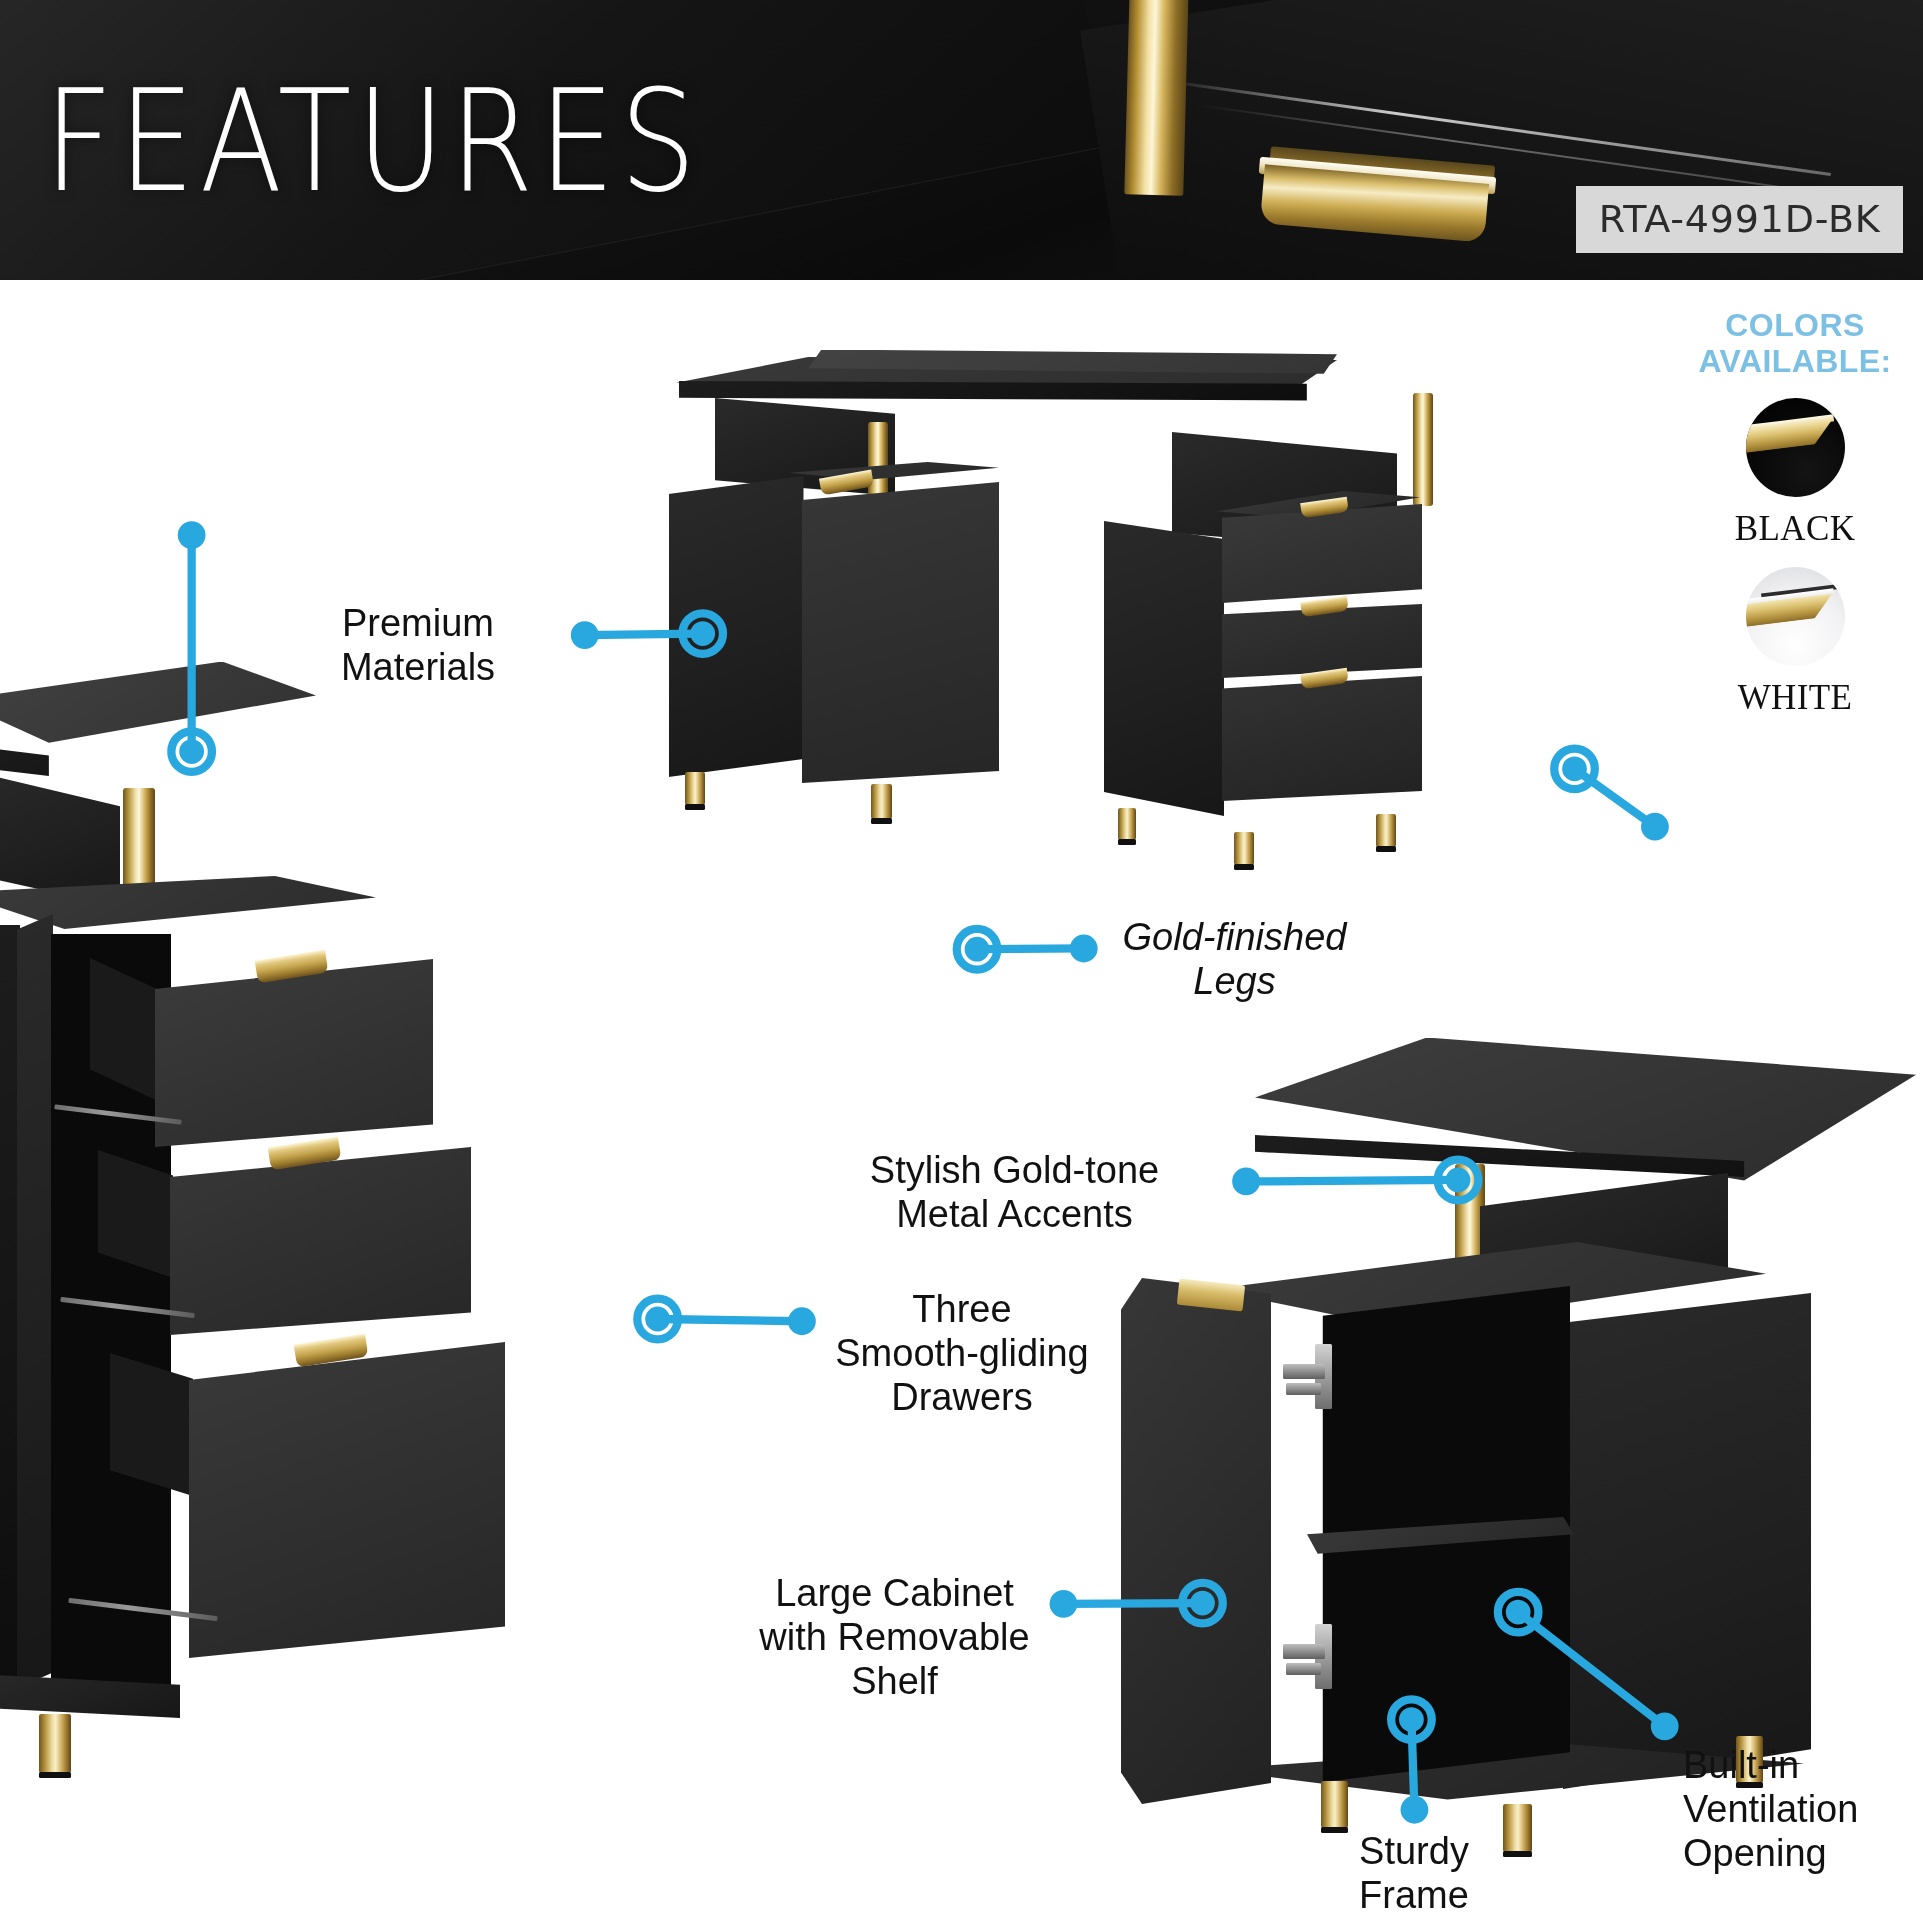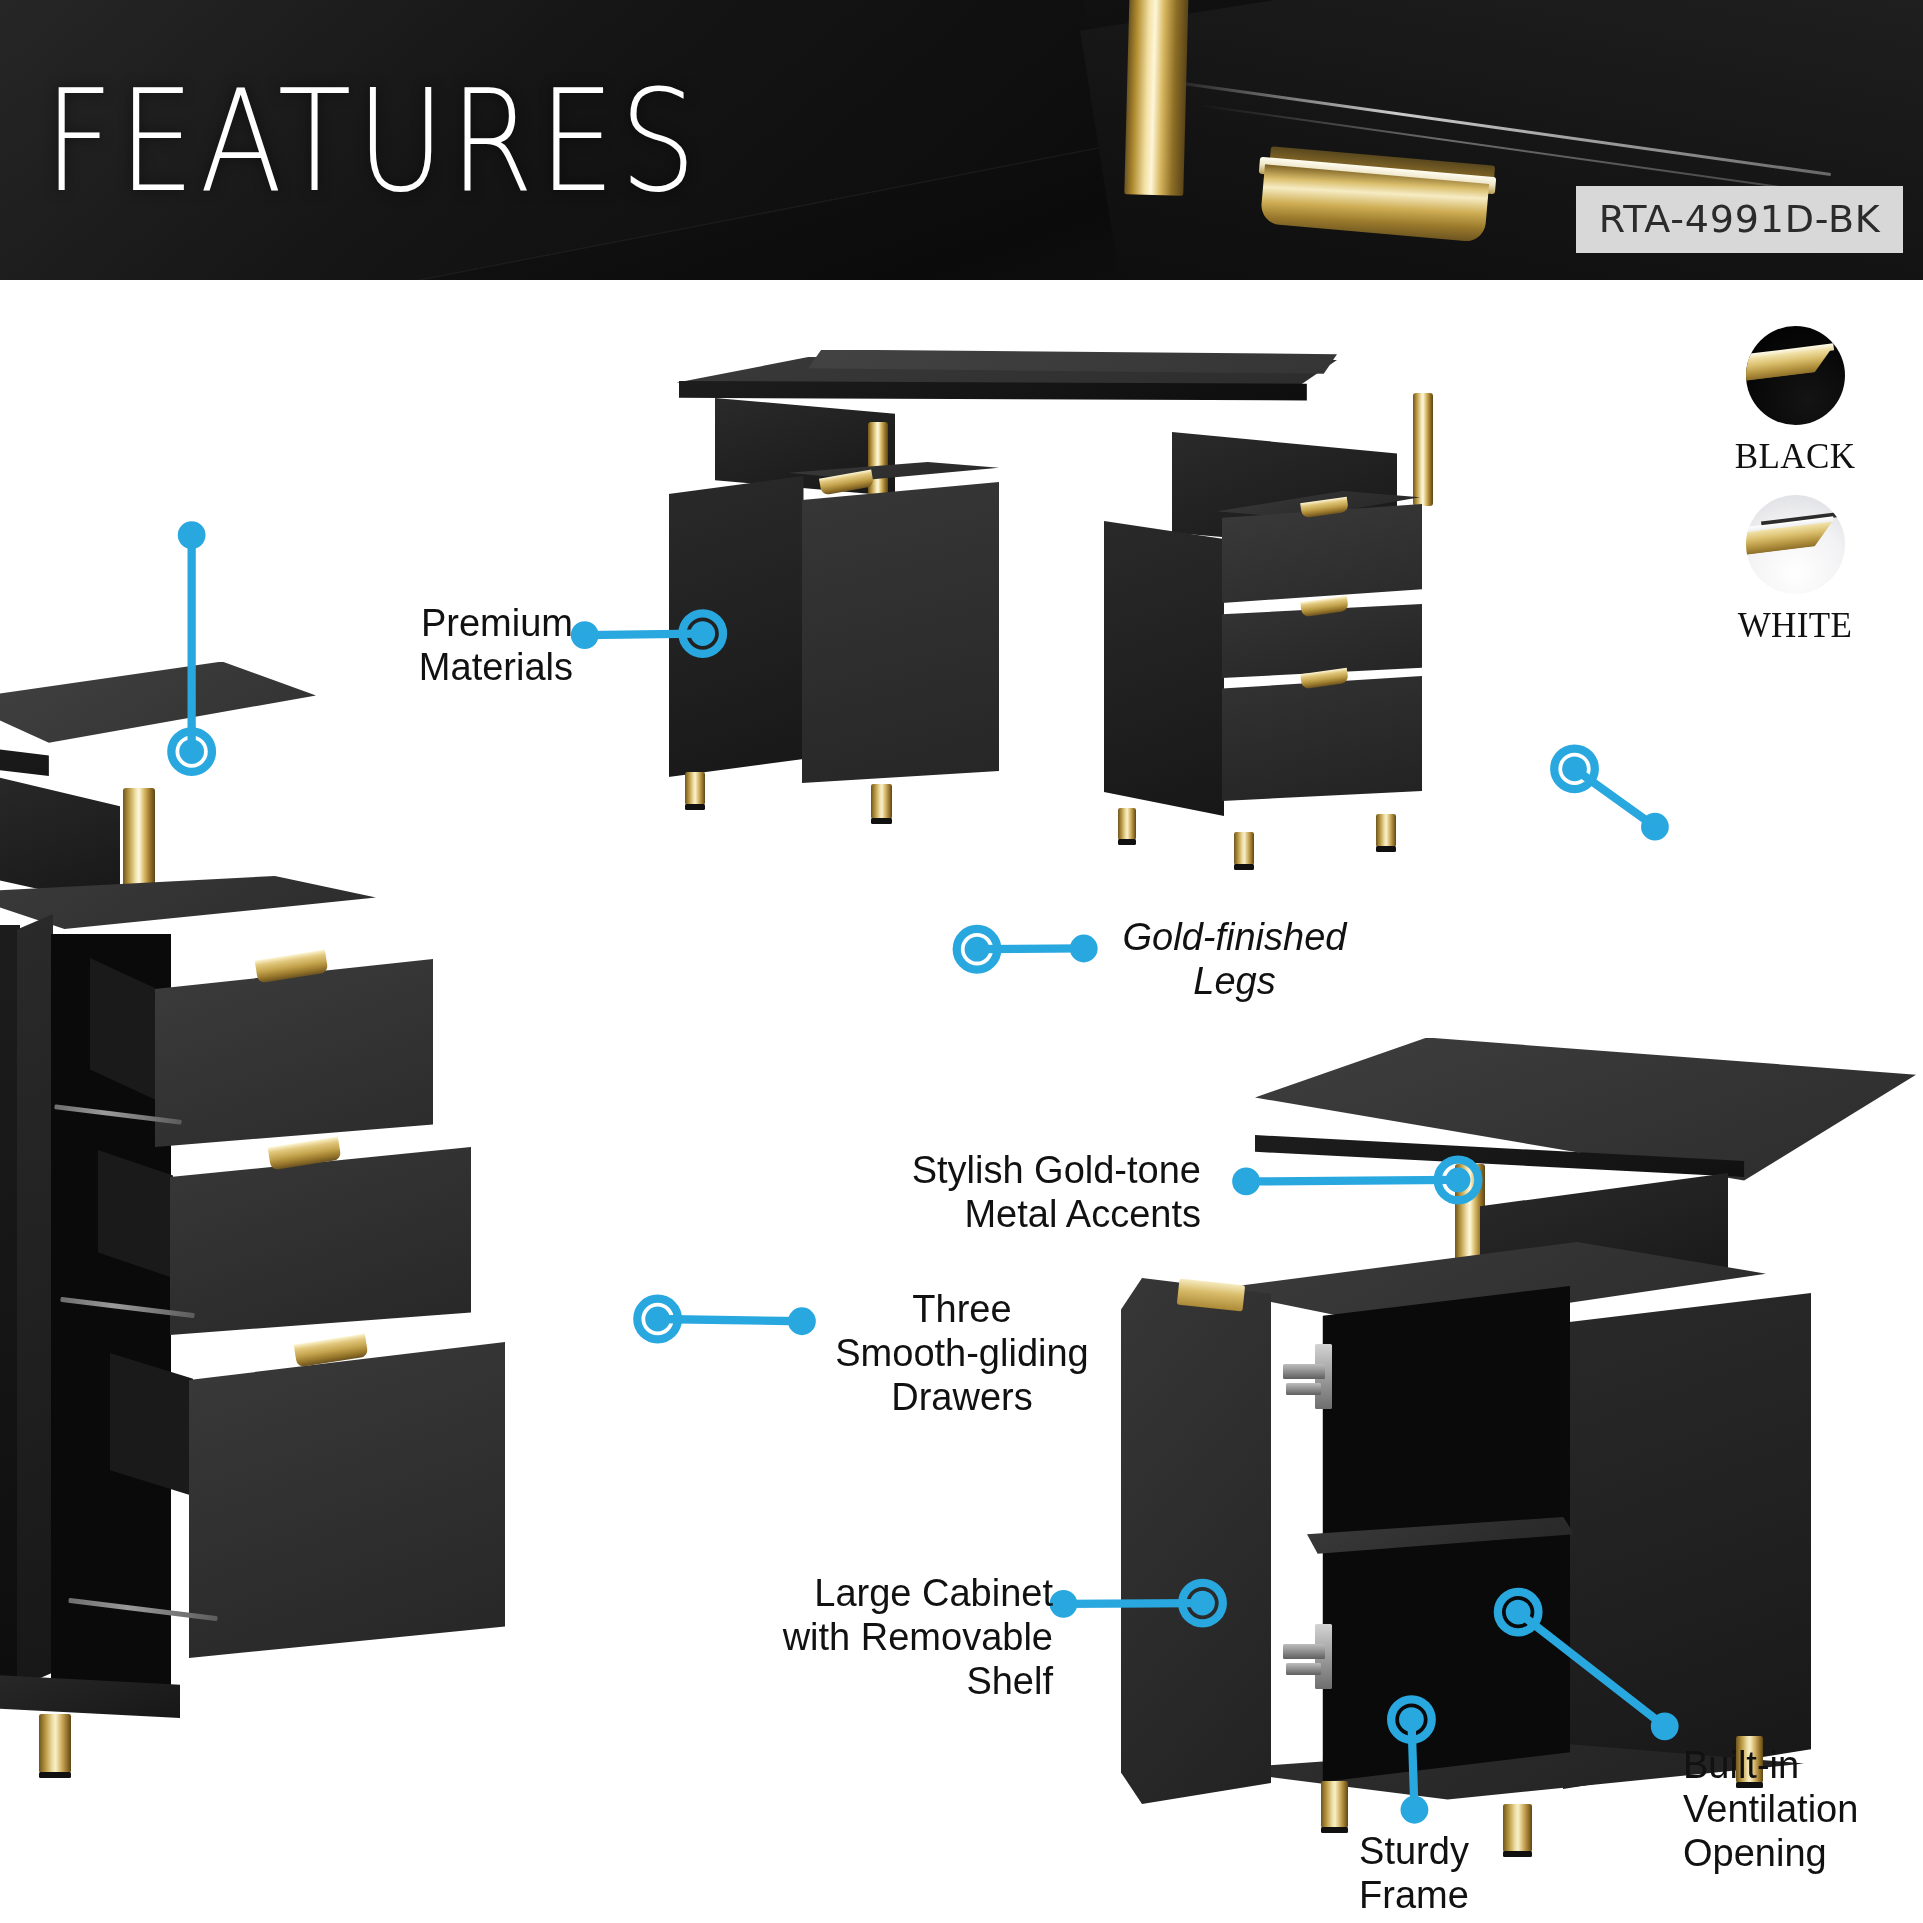--- a/index.html
+++ b/index.html
@@ -126,21 +126,21 @@
   }
 
   
   .callout {
     position: absolute;
     font-size: 38px; line-height: 1.16; color: #111;
     white-space: pre-line;
     font-family: "Liberation Sans", "DejaVu Sans", sans-serif;
   }
   .callout.c { text-align: center; }
-  .callout.r { text-align: right; }
+  .callout.r { text-align: center; }
   .callout.l { text-align: left; }
 
   
   #connectors { position: absolute; inset: 0; pointer-events: none; }
 
   
   .art { position: absolute; }
   .panel {
     position: absolute;
     background: linear-gradient(160deg, #3b3b3b 0%, #2e2e2e 45%, #242424 100%);
@@ -197,20 +197,22 @@
       <div class="hdr-post"></div>
       <div class="hdr-handle-dark"></div>
       <div class="hdr-handle-lip"></div>
       <div class="hdr-handle"></div>
     </div>
     <div id="title">FEATURES</div>
     <div id="sku-badge">RTA-4991D-BK</div>
   </div>
 
   <div id="colors">
+    <div id="colors-title">COLORS
+AVAILABLE:</div>
 
     <div class="swatch-wrap">
       <div class="swatch black">
         <div class="sw-handle-hi"></div>
           <div class="sw-handle"></div>
       </div>
       <div class="sw-label">BLACK</div>
     </div>
 
     <div class="swatch-wrap">

